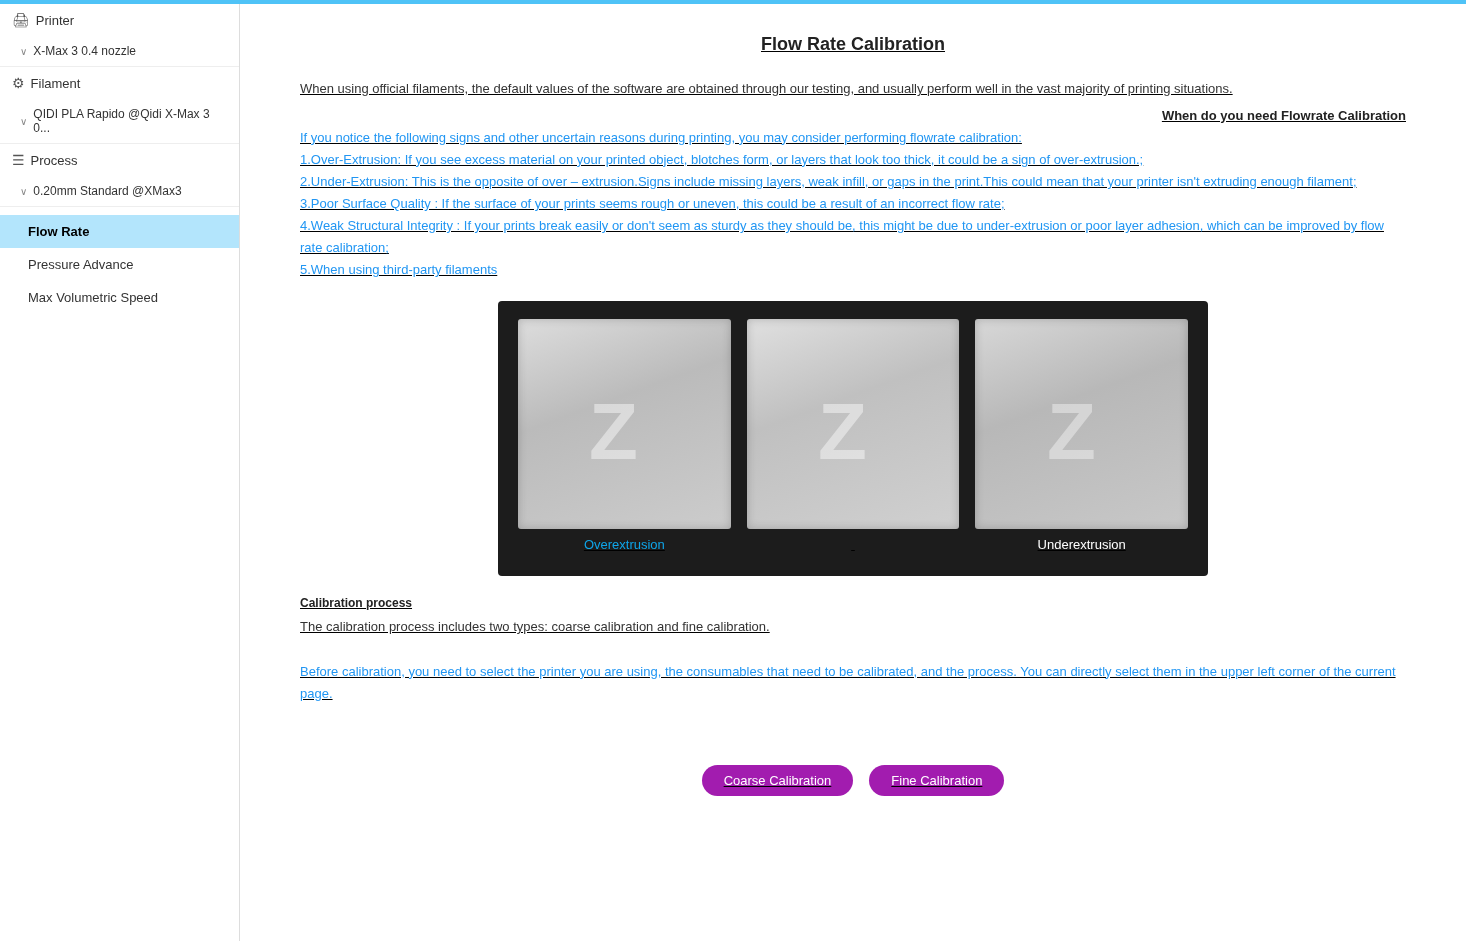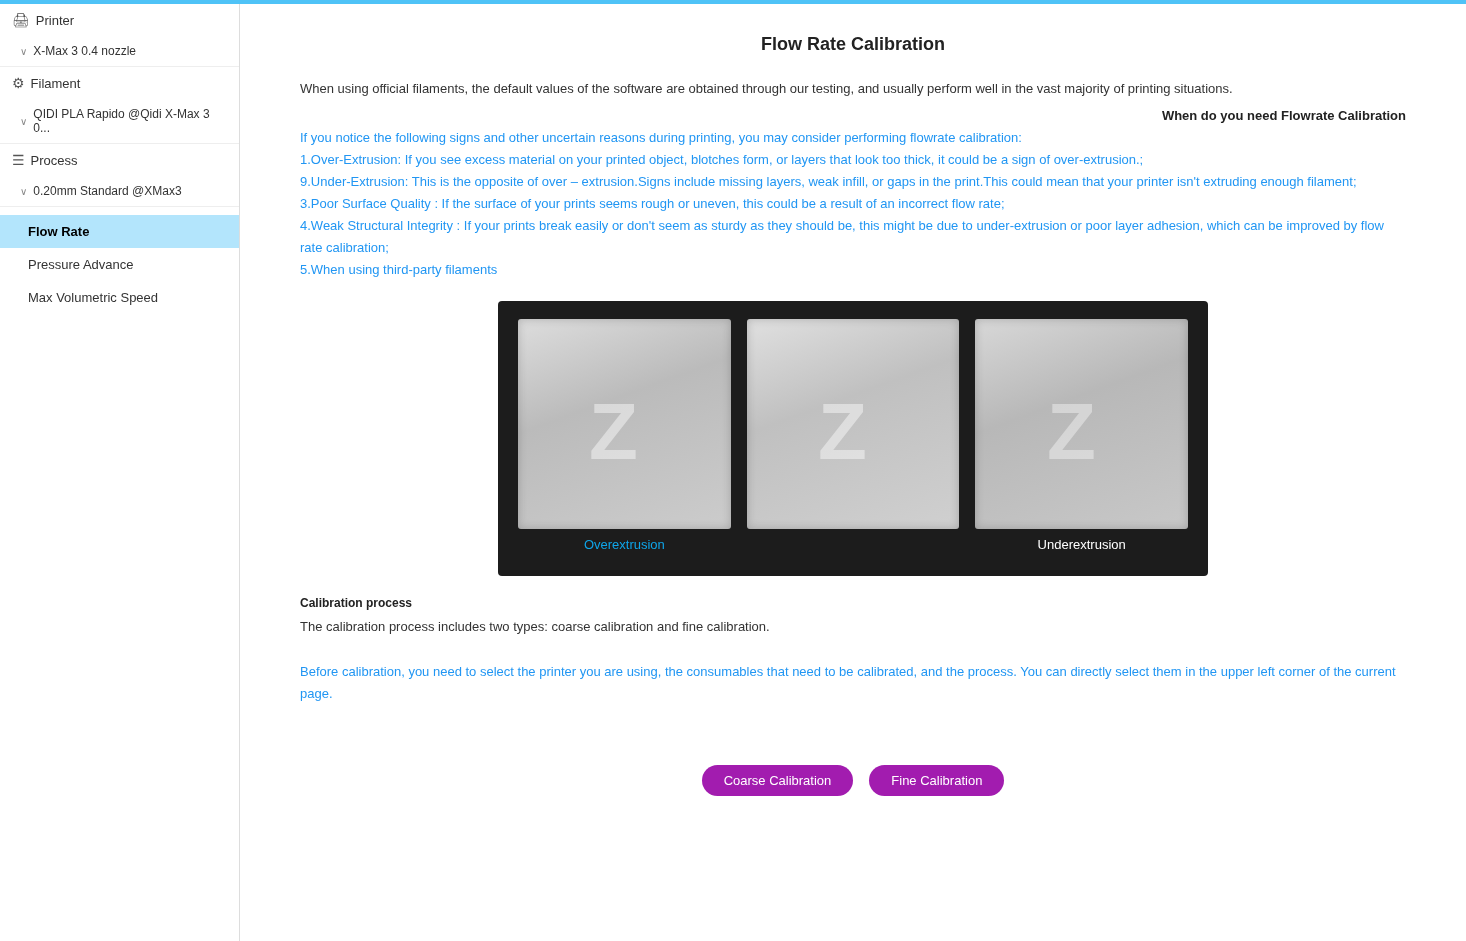--- a/index.html
+++ b/index.html
@@ -82,20 +82,21 @@
       background: #b3e5fc;
       font-weight: bold;
       color: #000;
     }
 
     
     .content {
       flex: 1;
       overflow-y: auto;
       padding: 30px 60px 28px 60px;
+      text-decoration: underline;
     }
 
     .page-title {
       text-align: center;
       font-size: 18px;
       font-weight: bold;
       margin-bottom: 24px;
       color: #222;
     }
 
@@ -236,21 +237,21 @@
 
     <h1 class="page-title">Flow Rate Calibration</h1>
 
     <p class="intro-text">When using official filaments, the default values of the software are obtained through our testing, and usually perform well in the vast majority of printing situations.</p>
 
     <div class="when-section">
       <div class="when-title">When do you need Flowrate Calibration</div>
       <div class="when-body">
         <span>If you notice the following signs and other uncertain reasons during printing, you may consider performing flowrate calibration:</span><br>
         <span>1.Over-Extrusion: If you see excess material on your printed object, blotches form, or layers that look too thick, it could be a sign of over-extrusion.;</span><br>
-        <span>9.Under-Extrusion: This is the opposite of over – extrusion.Signs include missing layers, weak infill, or gaps in the print.This could mean that your printer isn't extruding enough filament;</span><br>
+        <span>2.Under-Extrusion: This is the opposite of over – extrusion.Signs include missing layers, weak infill, or gaps in the print.This could mean that your printer isn't extruding enough filament;</span><br>
         <span>3.Poor Surface Quality : If the surface of your prints seems rough or uneven, this could be a result of an incorrect flow rate;</span><br>
         <span>4.Weak Structural Integrity : If your prints break easily or don't seem as sturdy as they should be, this might be due to under-extrusion or poor layer adhesion, which can be improved by flow rate calibration;</span><br>
         <span>5.When using third-party filaments</span>
       </div>
     </div>
 
     <div class="image-container">
       <div style="width:710px; height:275px; background:#1c1c1c; border-radius:4px; position:relative; display:flex; align-items:flex-start; padding:18px 20px 0 20px; gap:16px;">
 
         <div style="display:flex;flex-direction:column;align-items:center;flex:1;">

